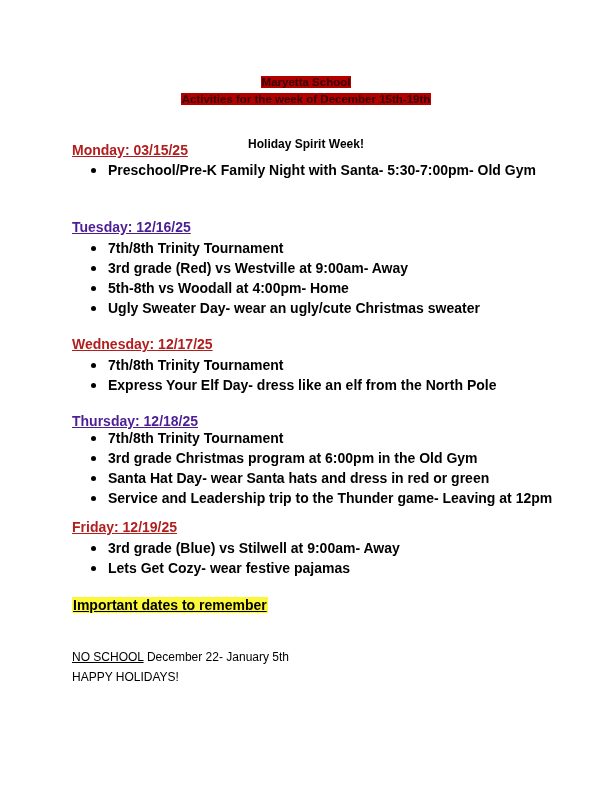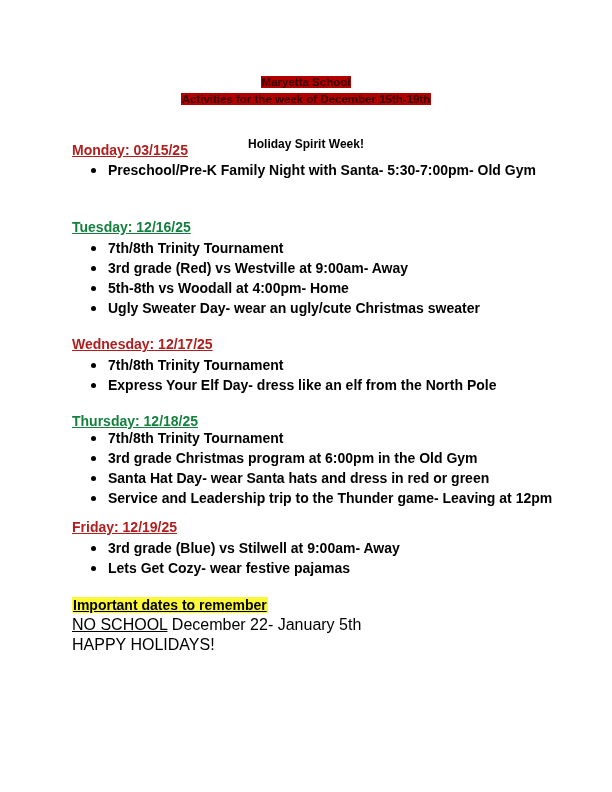--- a/index.html
+++ b/index.html
@@ -4,26 +4,26 @@
   <style>
     html, body { margin: 0; padding: 0; background: #ffffff; }
     body { width: 612px; height: 792px; position: relative; overflow: hidden;
            font-family: "Liberation Sans", sans-serif; color: #000; }
     .page { position: absolute; left: 0; top: 0; width: 499px; height: 792px; }
     .center { position: absolute; left: 0; width: 612px; text-align: center; }
     .hl-red { background: #b00000; color: #3a0000; font-weight: bold; font-size: 11.5px; line-height: 16px; padding: 0 1px; }
     .spirit { font-weight: bold; font-size: 12px; }
     .day { position: absolute; left: 72px; font-weight: bold; font-size: 14px; text-decoration: underline; }
     .red { color: #b21e1e; }
-    .blue { color: #15803d; }
+    .blue { color: #4c1d95; }
     ul.items { position: absolute; left: 72px; margin: 0; padding: 0; list-style: none; font-weight: bold; }
     ul.items li { position: relative; padding-left: 36px; font-size: 14px; line-height: 20px; height: 20px; white-space: nowrap; }
     ul.items li::before { content: ""; position: absolute; left: 19px; top: 8px; width: 5px; height: 5px; border-radius: 50%; background: #000; }
     .important { position: absolute; left: 72px; font-weight: bold; font-size: 14px; text-decoration: underline; background: #fbf83a; padding: 0 1px; }
-    .line { position: absolute; left: 72px; font-size: 16px; line-height: 20px; white-space: nowrap; }
+    .line { position: absolute; left: 72px; font-size: 12px; line-height: 20px; white-space: nowrap; margin-top: 32px; }
     .u { text-decoration: underline; }
   </style>
 </head>
 <body>
 
 <div class="page">
 
   <div class="center" style="top:72px;">
     <span class="hl-red">Maryetta School</span>
   </div>

